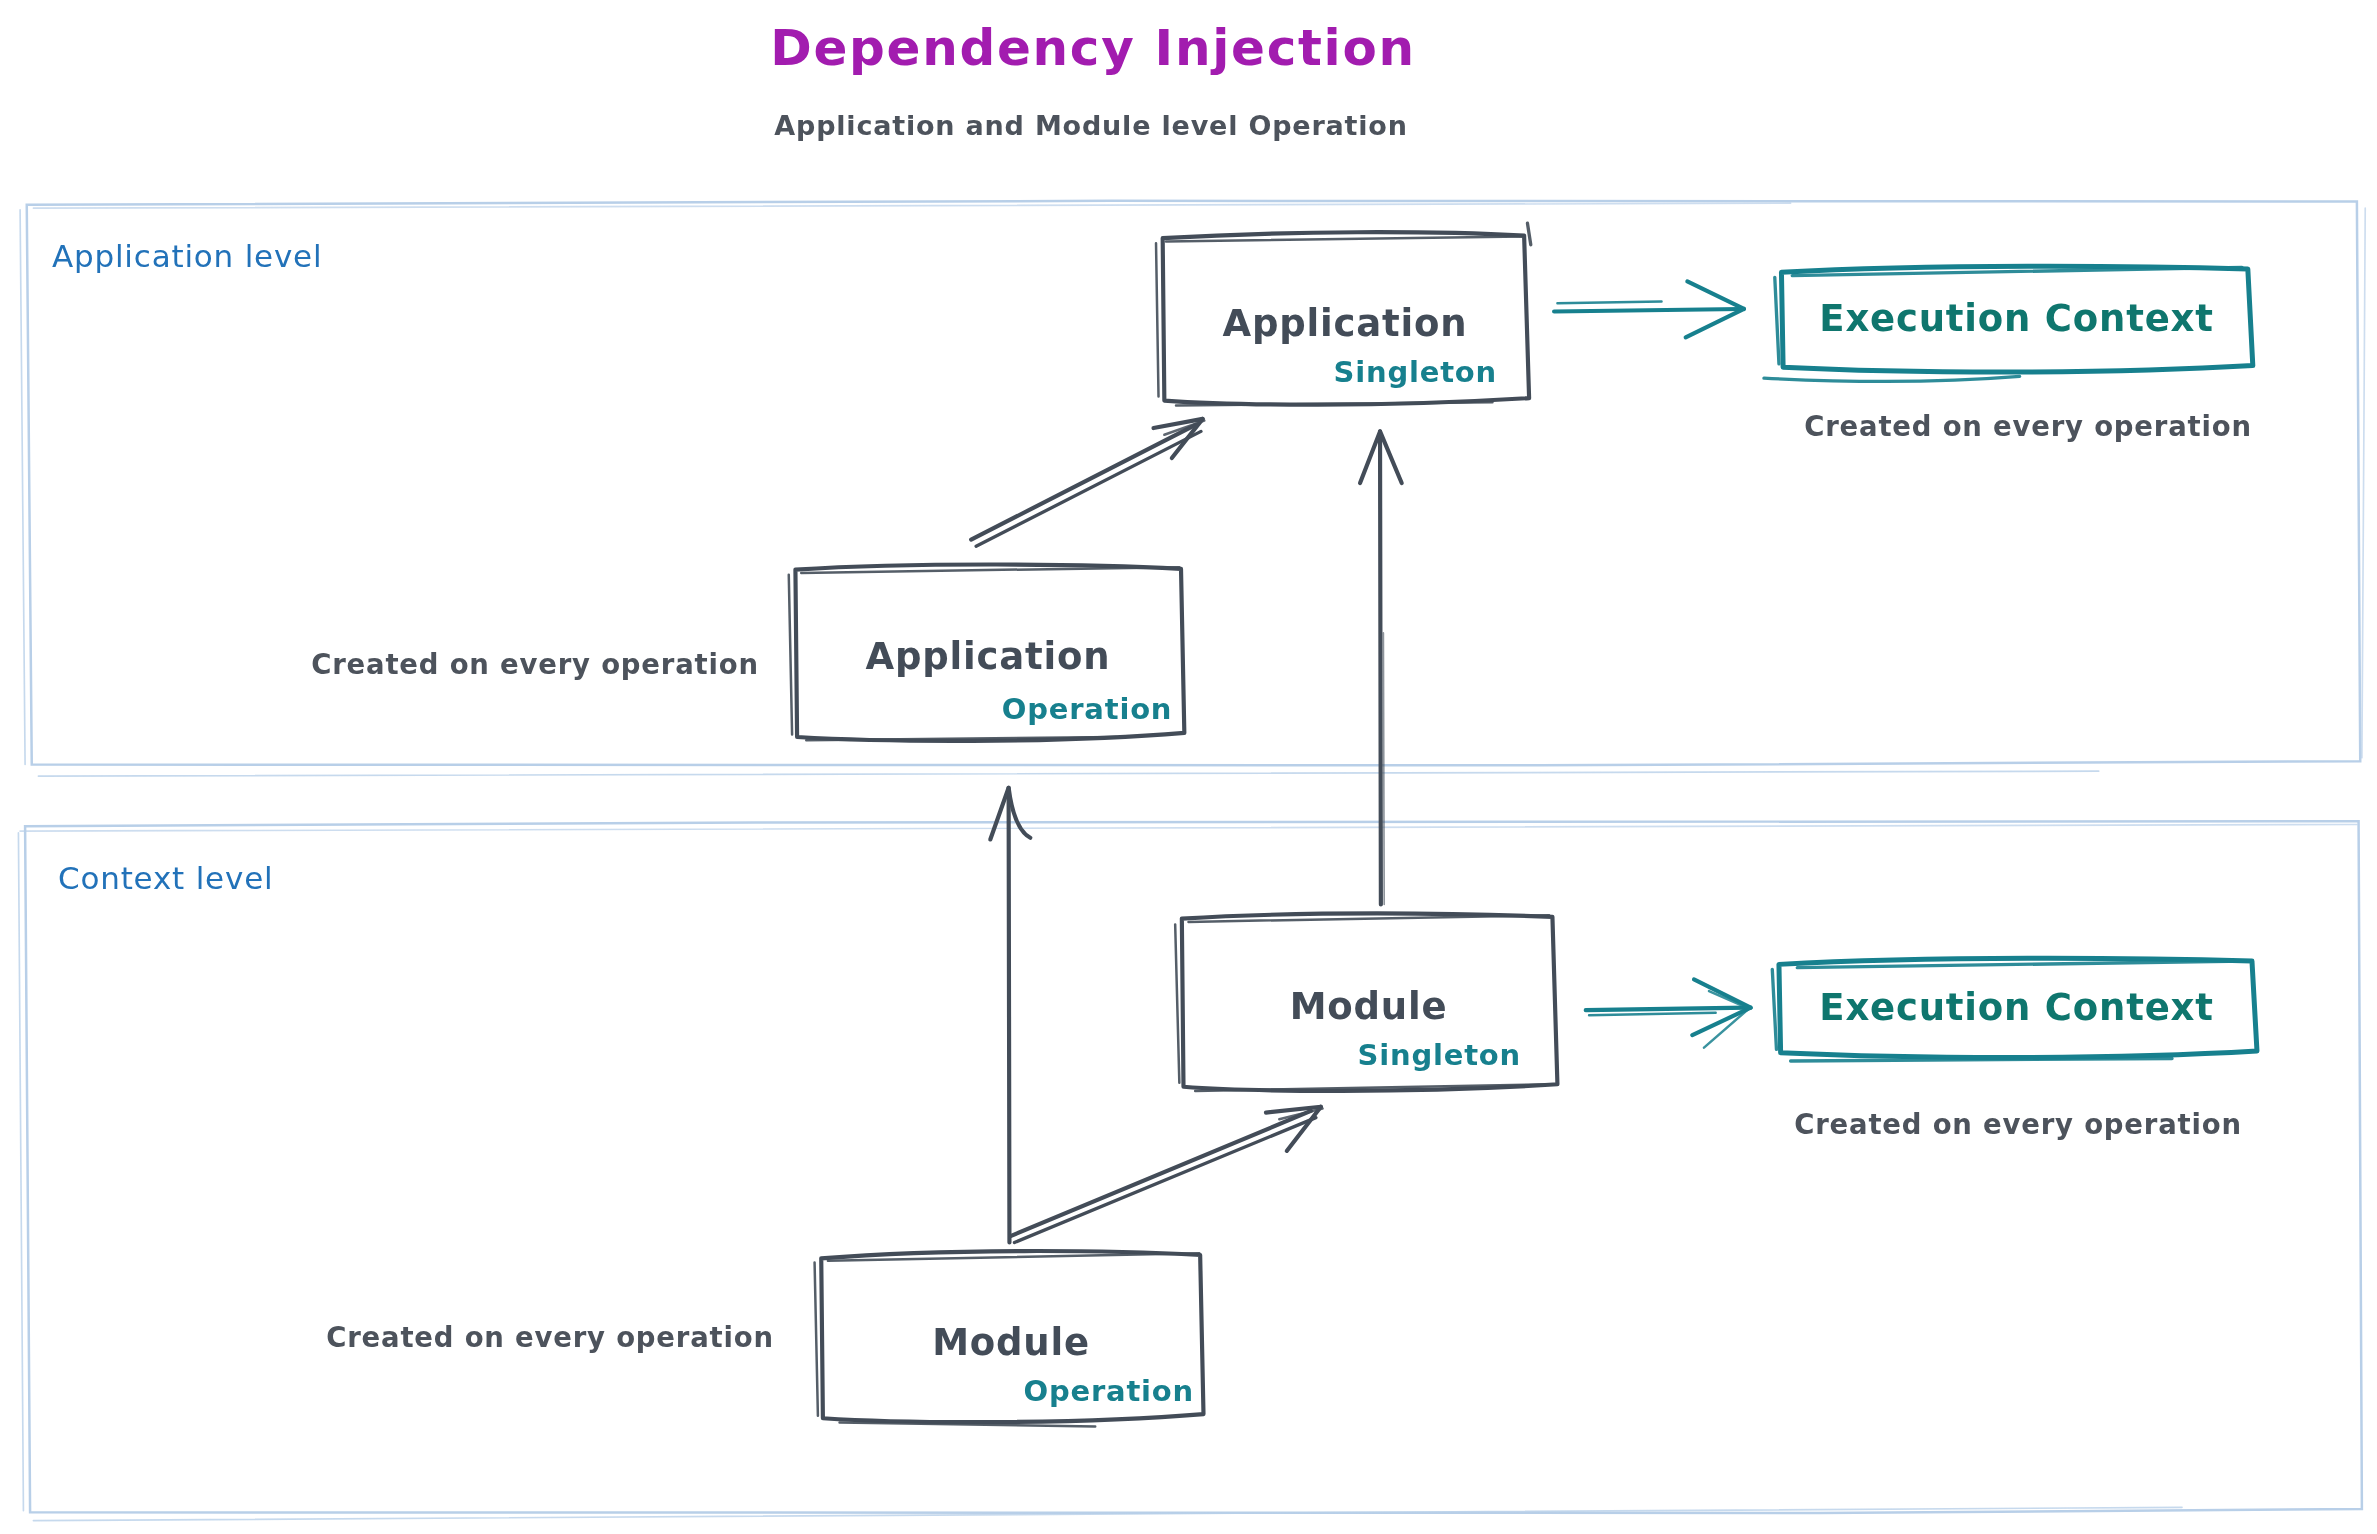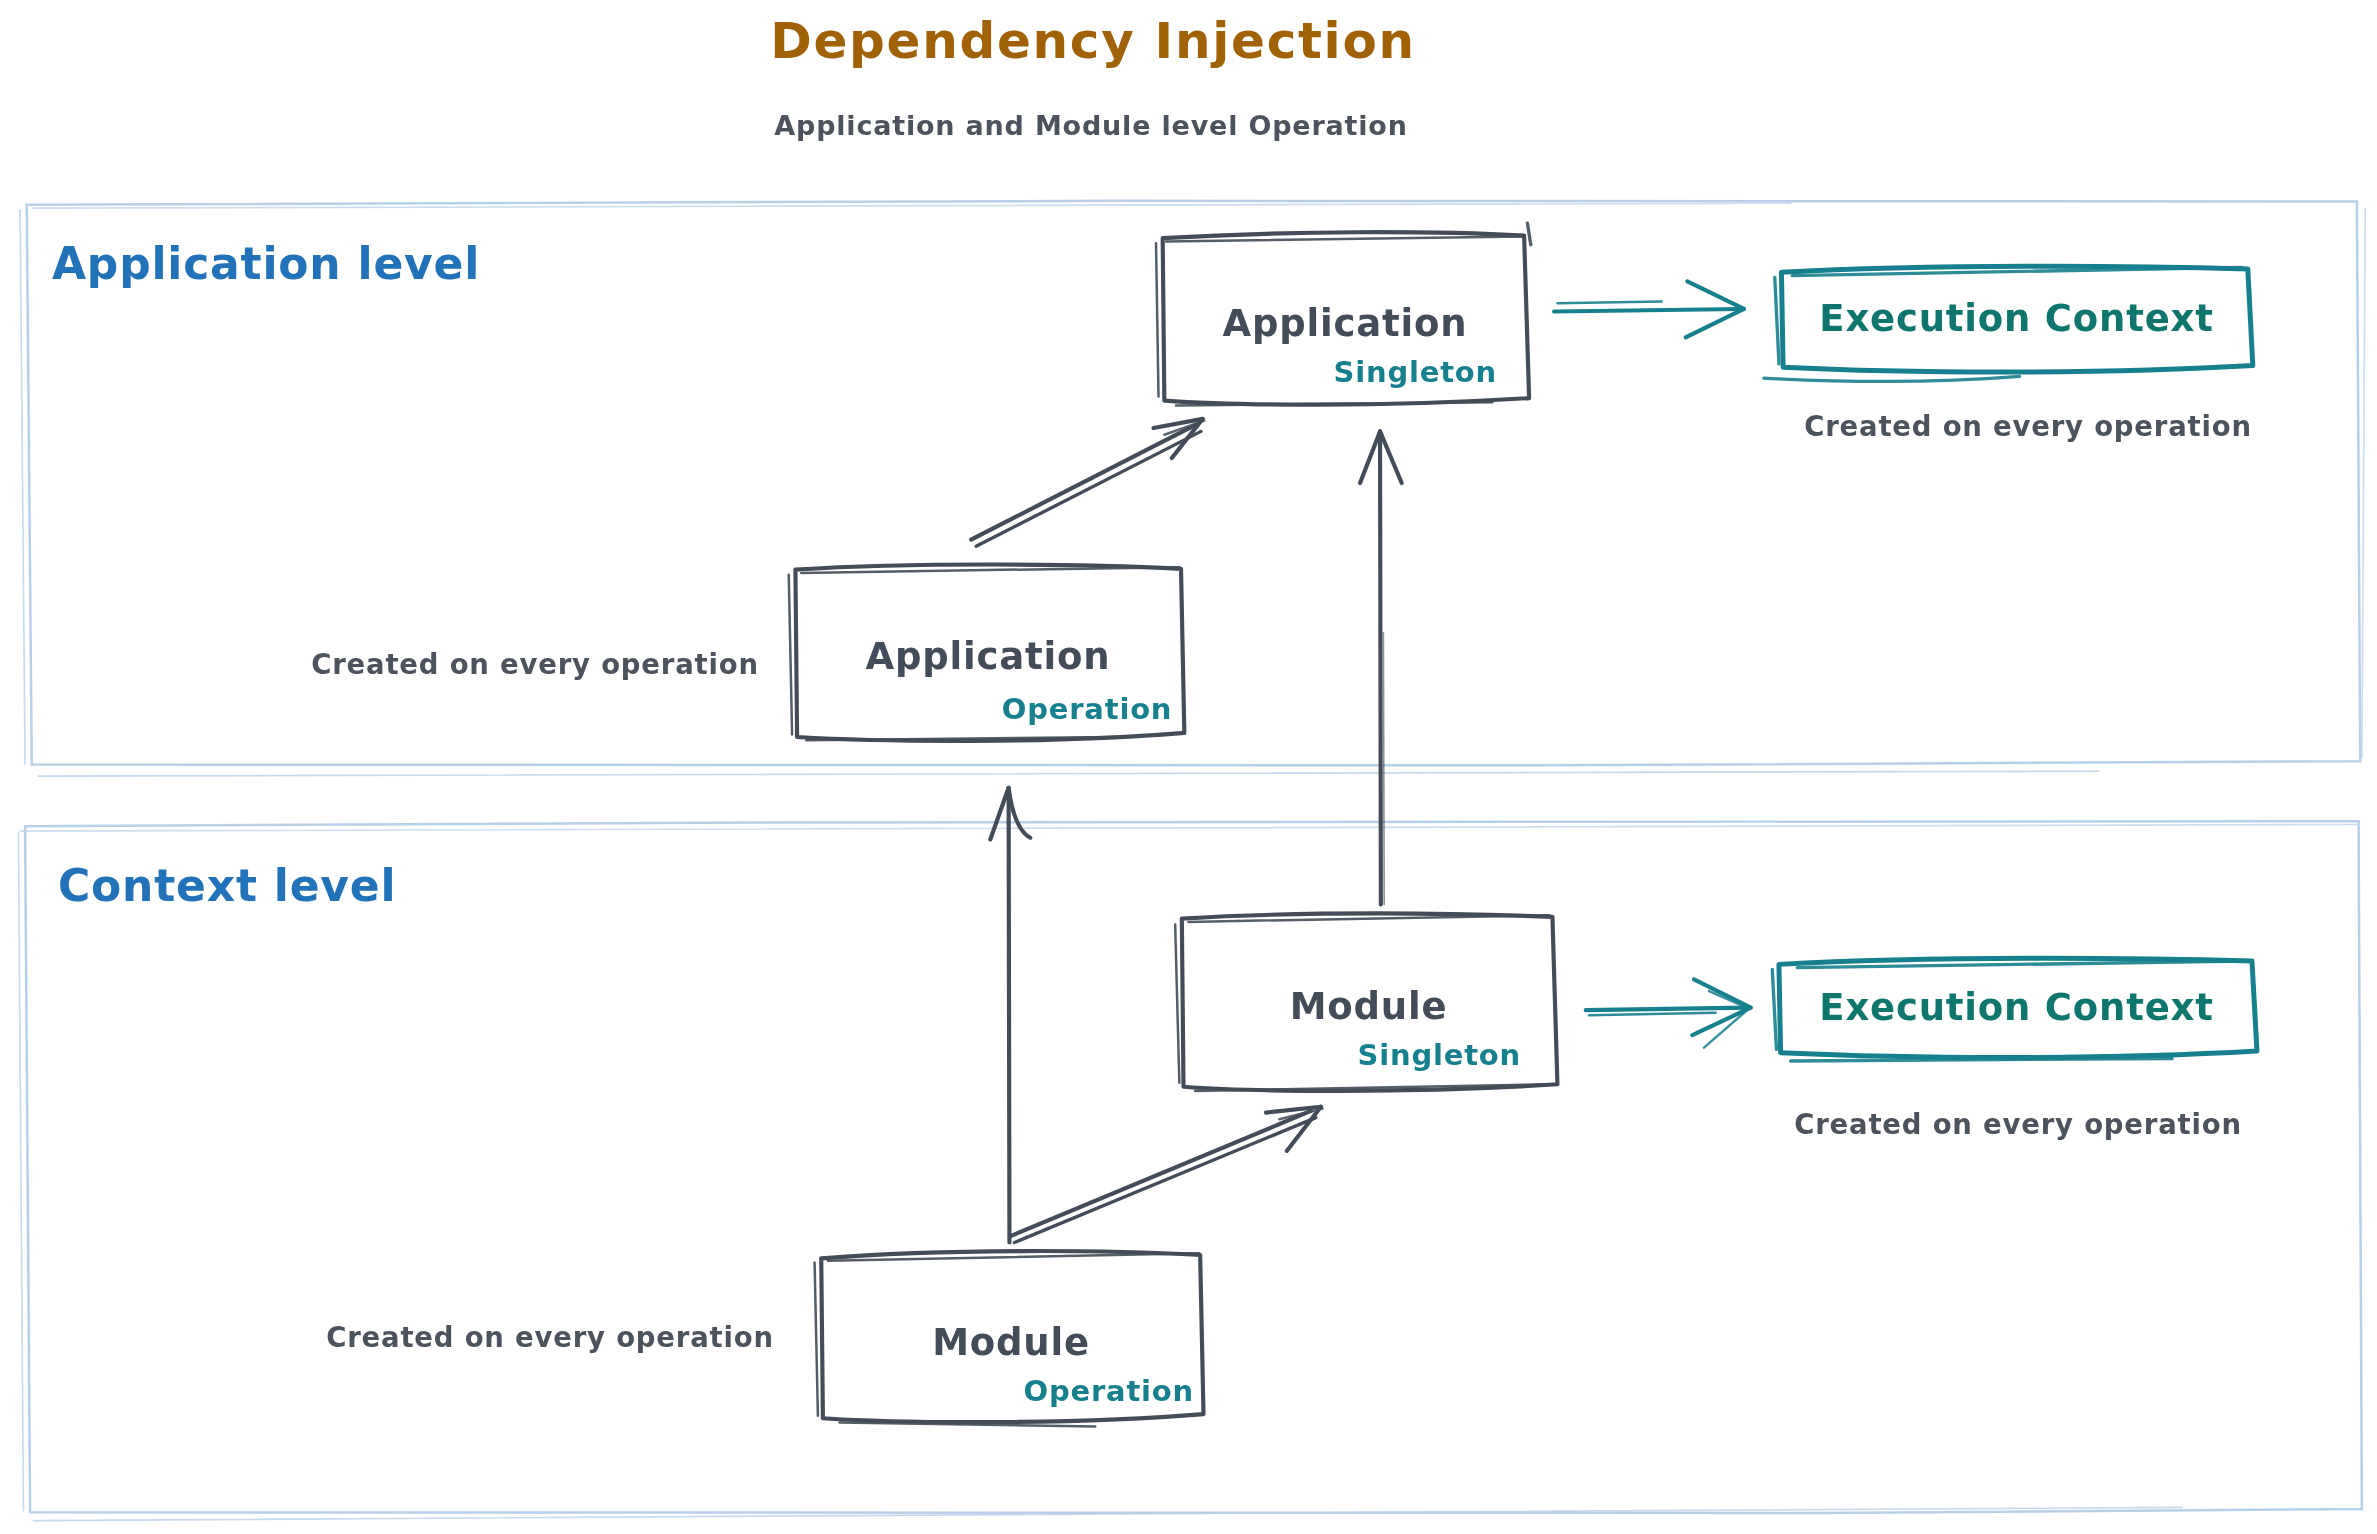--- a/index.html
+++ b/index.html
@@ -1,25 +1,25 @@
 <!DOCTYPE html>
 <html style="font-size:13.3px"><head>
 <meta charset="utf-8">
 <style>
   html,body{margin:0;padding:0;background:#ffffff;}
   .canvas{position:relative;width:2377px;height:1534px;background:#ffffff;
           font-family:"DejaVu Sans",sans-serif;overflow:hidden;}
   .layer{position:absolute;left:0;top:0;width:2377px;height:1534px;}
   svg.layer{pointer-events:none;}
   .txt{position:absolute;white-space:nowrap;}
-  .page-title{left:1093px;top:12px;transform:translateX(-50%);
-              font-size:50px;font-weight:700;color:#a16207;letter-spacing:1.7px;}
+  .page-title{left:1093px;top:19px;transform:translateX(-50%);
+              font-size:50px;font-weight:700;color:#a21caf;letter-spacing:1.7px;}
   .page-subtitle{left:1091px;top:110px;transform:translateX(-50%);
                  font-size:27px;font-weight:600;color:#4d535c;letter-spacing:0.8px;}
-  .section-label{font-size:44px;font-weight:700;color:#2272b9;letter-spacing:0.8px;}
+  .section-label{font-size:31px;font-weight:400;color:#2272b9;letter-spacing:0.8px;}
   .sec-app-label{left:52px;top:238px;}
   .sec-mod-label{left:58px;top:860px;}
   .box{position:absolute;display:flex;align-items:center;justify-content:center;}
   .box-title{font-size:37px;font-weight:600;color:#434c58;letter-spacing:0.8px;margin-top:36px;}
   .badge{position:absolute;font-size:29px;font-weight:700;color:#17808e;letter-spacing:0.8px;}
   .ec-title{font-size:37px;font-weight:600;color:#0f766e;letter-spacing:0.8px;}
   .caption{font-size:27.5px;font-weight:600;color:#4d535c;letter-spacing:0.8px;
            transform:translateX(-50%);}
   .b-app-singleton{left:1160px;top:230px;width:370px;height:172px;}
   .b-app-singleton .box-title{margin-bottom:21.7px;}

